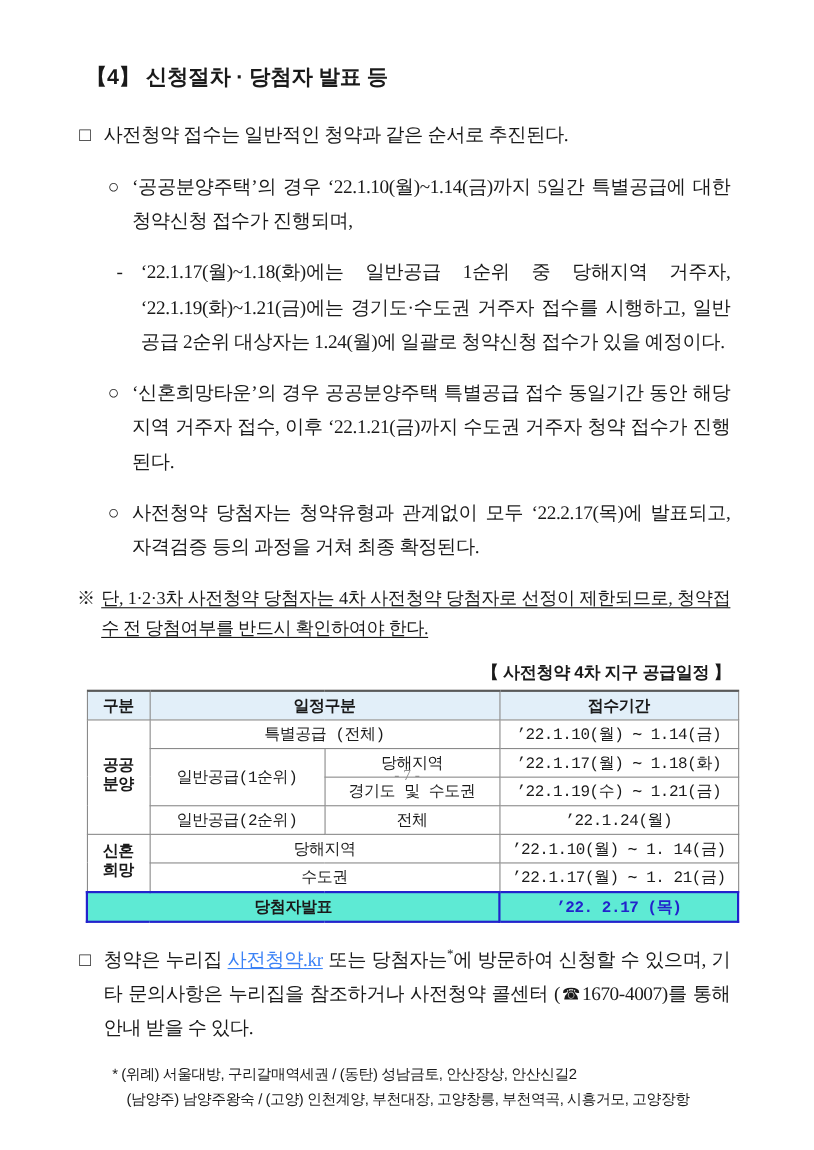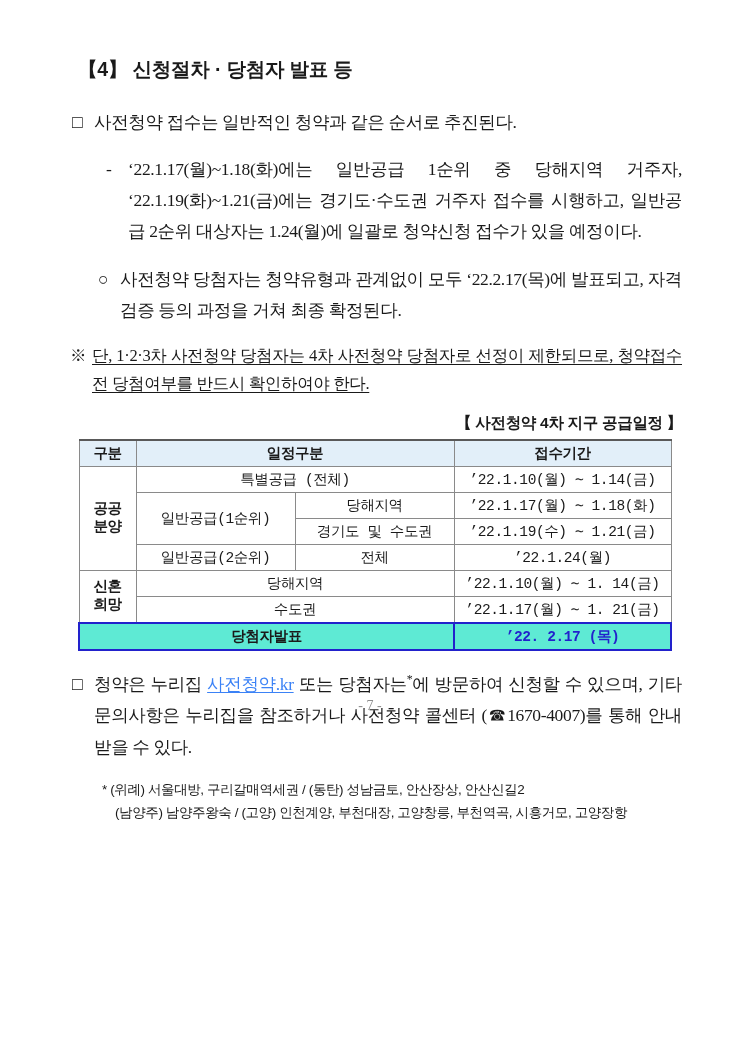--- a/index.html
+++ b/index.html
@@ -14,21 +14,21 @@
     font-family: "Liberation Serif", "DejaVu Serif", serif;
     color: #1a1a1a;
     overflow: hidden;
   }
   .page {
     position: absolute;
     left: 0; top: 0;
     width: 740px;
     height: 732px;
     box-sizing: border-box;
-    padding: 56px 58px 0 62px;
+    padding: 56px 76px 0 62px;
   }
 
   
   .sec-title {
     font-family: "Liberation Sans", "DejaVu Sans", sans-serif;
     font-weight: bold;
     font-size: 19.5px;
     letter-spacing: -0.2px;
     margin: 0 0 24px 16px;
     white-space: pre;
@@ -139,25 +139,31 @@
 <body>
 
 <div class="page">
 
   <h1 class="sec-title">【4】 신청절차 · 당첨자 발표 등</h1>
 
   <p class="blk b-square just">
     <span class="bullet">□</span><span>사전청약 접수는 일반적인 청약과 같은 순서로 추진된다.</span>
   </p>
 
+  <p class="blk b-circ just">
+    <span class="bullet">○</span><span>‘공공분양주택’의 경우 ‘22.1.10(월)~1.14(금)까지 5일간 특별공급에 대한 청약신청 접수가 진행되며,</span>
+  </p>
 
   <p class="blk b-dash just">
     <span class="bullet">-</span><span>‘22.1.17(월)~1.18(화)에는 일반공급 1순위 중 당해지역 거주자, ‘22.1.19(화)~1.21(금)에는 경기도·수도권 거주자 접수를 시행하고, 일반공급 2순위 대상자는 1.24(월)에 일괄로 청약신청 접수가 있을 예정이다.</span>
   </p>
 
+  <p class="blk b-circ just">
+    <span class="bullet">○</span><span>‘신혼희망타운’의 경우 공공분양주택 특별공급 접수 동일기간 동안 해당지역 거주자 접수, 이후 ‘22.1.21(금)까지 수도권 거주자 청약 접수가 진행된다.</span>
+  </p>
 
   <p class="blk b-circ just">
     <span class="bullet">○</span><span>사전청약 당첨자는 청약유형과 관계없이 모두 ‘22.2.17(목)에 발표되고, 자격검증 등의 과정을 거쳐 최종 확정된다.</span>
   </p>
 
   <p class="blk b-ref just">
     <span class="bullet">※</span><span class="u">단, 1·2·3차 사전청약 당첨자는 4차 사전청약 당첨자로 선정이 제한되므로, 청약접수 전 당첨여부를 반드시 확인하여야 한다.</span>
   </p>
 
   <div class="tbl-title">【 사전청약 4차 지구 공급일정 】</div>

